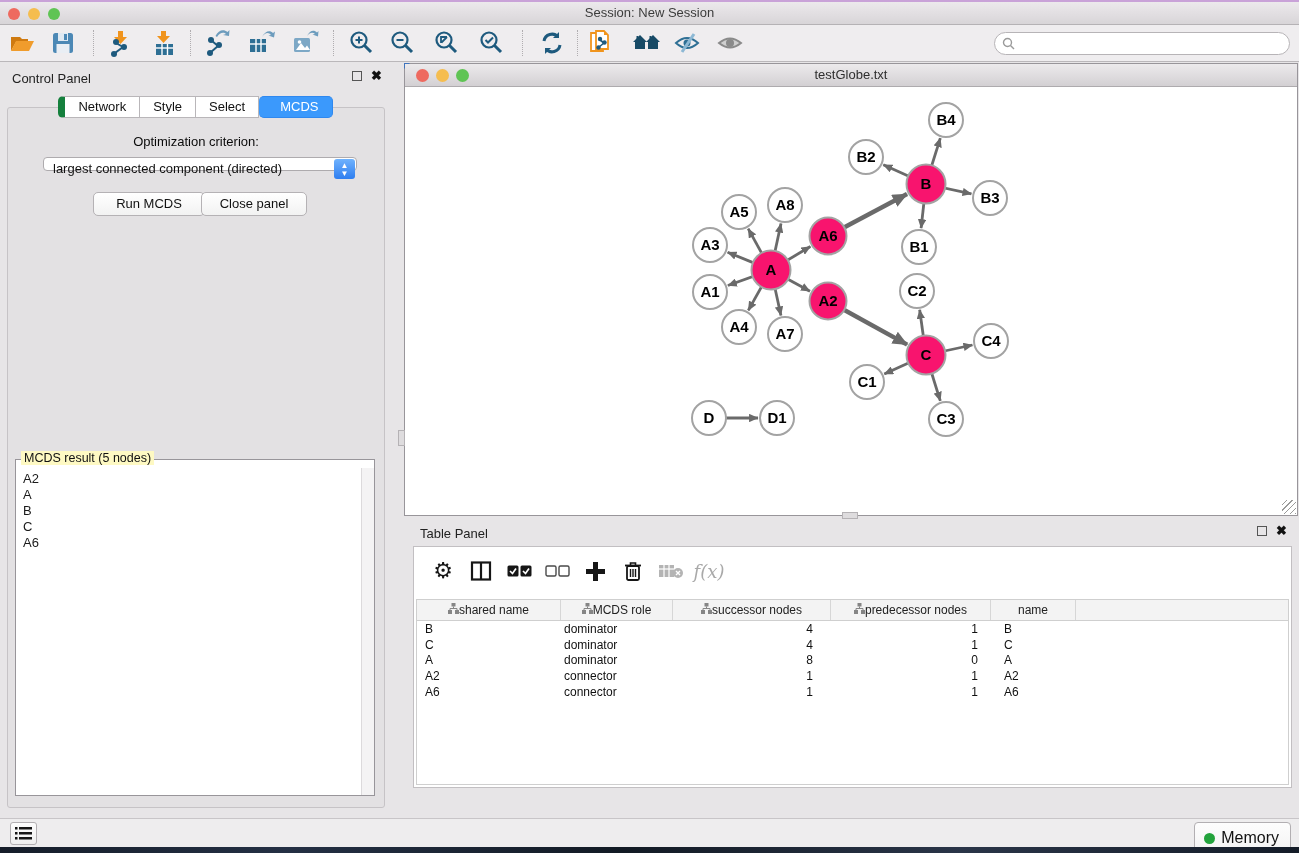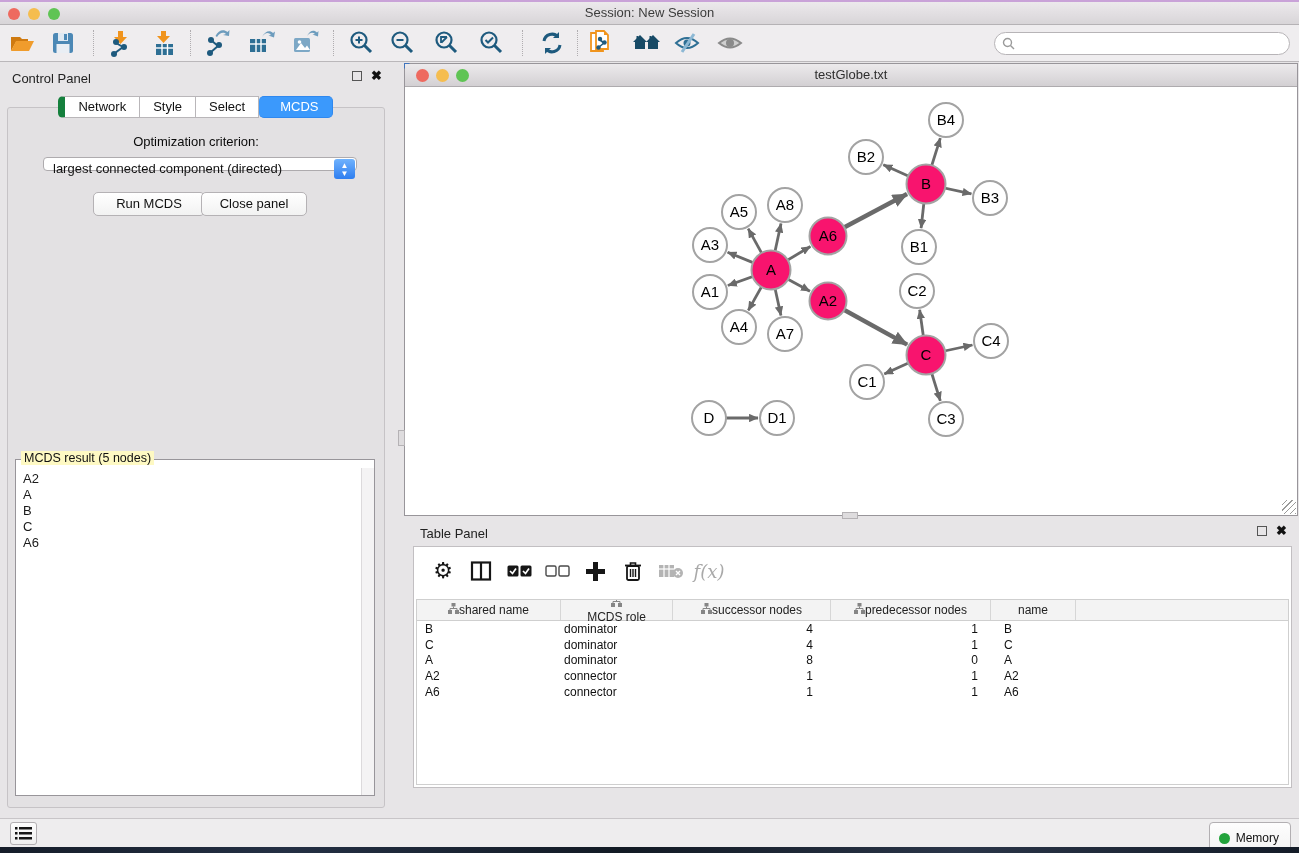--- a/index.html
+++ b/index.html
@@ -66,21 +66,21 @@
   
   .net-window { position:absolute; left:404px; top:63px; width:894px; height:453px;
     background:#fff; border:1px solid #98959a; }
   .corner-mark { position:absolute; left:-1px; top:-1px; width:0; height:0;
     border-left:6px solid #3f74bd; border-bottom:6px solid transparent; }
   .net-titlebar { position:absolute; left:0; top:0; right:0; height:23px;
     background:linear-gradient(#eceaec,#d3d0d3); border-bottom:1px solid #aeabae; }
   .net-lights { position:absolute; left:11px; top:5px; display:flex; gap:7px; }
   .net-lights .light { width:13px; height:13px; }
   .net-title { text-align:center; font-size:13px; line-height:22px; color:#2f2f2f; }
-  .net-canvas { position:absolute; left:0; top:23px; width:892px; height:428px; }
+  .net-canvas { position:absolute; left:0; top:23px; width:892px; height:428px;font-weight:bold; }
   .resize-grip { position:absolute; right:1px; bottom:1px; width:14px; height:14px;
     background:repeating-linear-gradient(135deg, transparent 0 3px, #9a9a9a 3px 4px); }
   .handle-left { position:absolute; left:398px; top:430px; width:7px; height:16px;
     background:#dedcde; border:1px solid #b5b2b5; }
   .handle-bottom { position:absolute; left:842px; top:512px; width:16px; height:7px;
     background:#dedcde; border:1px solid #b5b2b5; }
   
   .table-panel { position:absolute; left:404px; top:520px; width:895px; height:296px; background:#e7e5e7; }
   .tp-title { position:absolute; left:16px; top:6px; font-size:13px; color:#222; }
   .tp-content { position:absolute; left:9px; right:7px; top:26px; height:242px;
@@ -97,21 +97,21 @@
   .tt-cell { font-size:12px; color:#111; white-space:nowrap; overflow:hidden; }
   .tp-tabs { top:270px; }
   
   .statusbar { position:absolute; left:0; top:818px; width:1299px; height:29px;
     background:#eeedee; border-top:1px solid #c8c5c8; }
   .list-btn { position:absolute; left:10px; top:3px; width:27px; height:23px;
     background:linear-gradient(#fdfdfd,#efefef); border:1px solid #b2afb2; border-radius:3px;
     display:flex; align-items:center; justify-content:center; }
   .memory-btn { position:absolute; right:8px; top:3px; height:32px;
     background:linear-gradient(#fdfdfd,#f3f3f3); border:1px solid #b2afb2; border-radius:4px;
-    display:flex; align-items:center; gap:6px; padding:0 11px 0 9px; font-size:12px; color:#111; }
+    display:flex; align-items:center; gap:6px; padding:0 11px 0 9px; font-size:16px; color:#111; }
   .mem-dot { width:11px; height:11px; border-radius:50%; background:#23a33c; }
   .desktop-strip { position:absolute; left:0; top:847px; width:1299px; height:6px;
     background:linear-gradient(90deg,#151d29,#243044 22%,#121a24 48%,#2a3548 74%,#141c28); }
 </style>
 </head>
 <body>
 
 <div class="titlebar">
   <div class="traffic">
     <span class="light l-red"></span>
@@ -507,21 +507,21 @@
       <div class="tt-header" id="tt-header">
           <div class="tt-hcell" style="width: 144px;">
             <span><svg width="11" height="11" viewBox="0 0 11 11">
                 <rect x="3.5" y="0" width="4" height="3.5" fill="#858585"></rect>
                 <rect x="0" y="7" width="4" height="4" fill="#858585"></rect>
                 <rect x="7" y="7" width="4" height="4" fill="#858585"></rect>
                 <path d="M5.5 3.5v2M2 7V5.5h7V7" stroke="#858585" fill="none"></path>
               </svg></span>
             <span>shared name</span>
           </div>
-          <div class="tt-hcell" style="width: 112px; flex-direction: column;">
+          <div class="tt-hcell" style="width: 112px;">
             <span><svg width="11" height="11" viewBox="0 0 11 11">
                 <rect x="3.5" y="0" width="4" height="3.5" fill="#858585"></rect>
                 <rect x="0" y="7" width="4" height="4" fill="#858585"></rect>
                 <rect x="7" y="7" width="4" height="4" fill="#858585"></rect>
                 <path d="M5.5 3.5v2M2 7V5.5h7V7" stroke="#858585" fill="none"></path>
               </svg></span>
             <span>MCDS role</span>
           </div>
           <div class="tt-hcell" style="width: 158px;">
             <span><svg width="11" height="11" viewBox="0 0 11 11">

